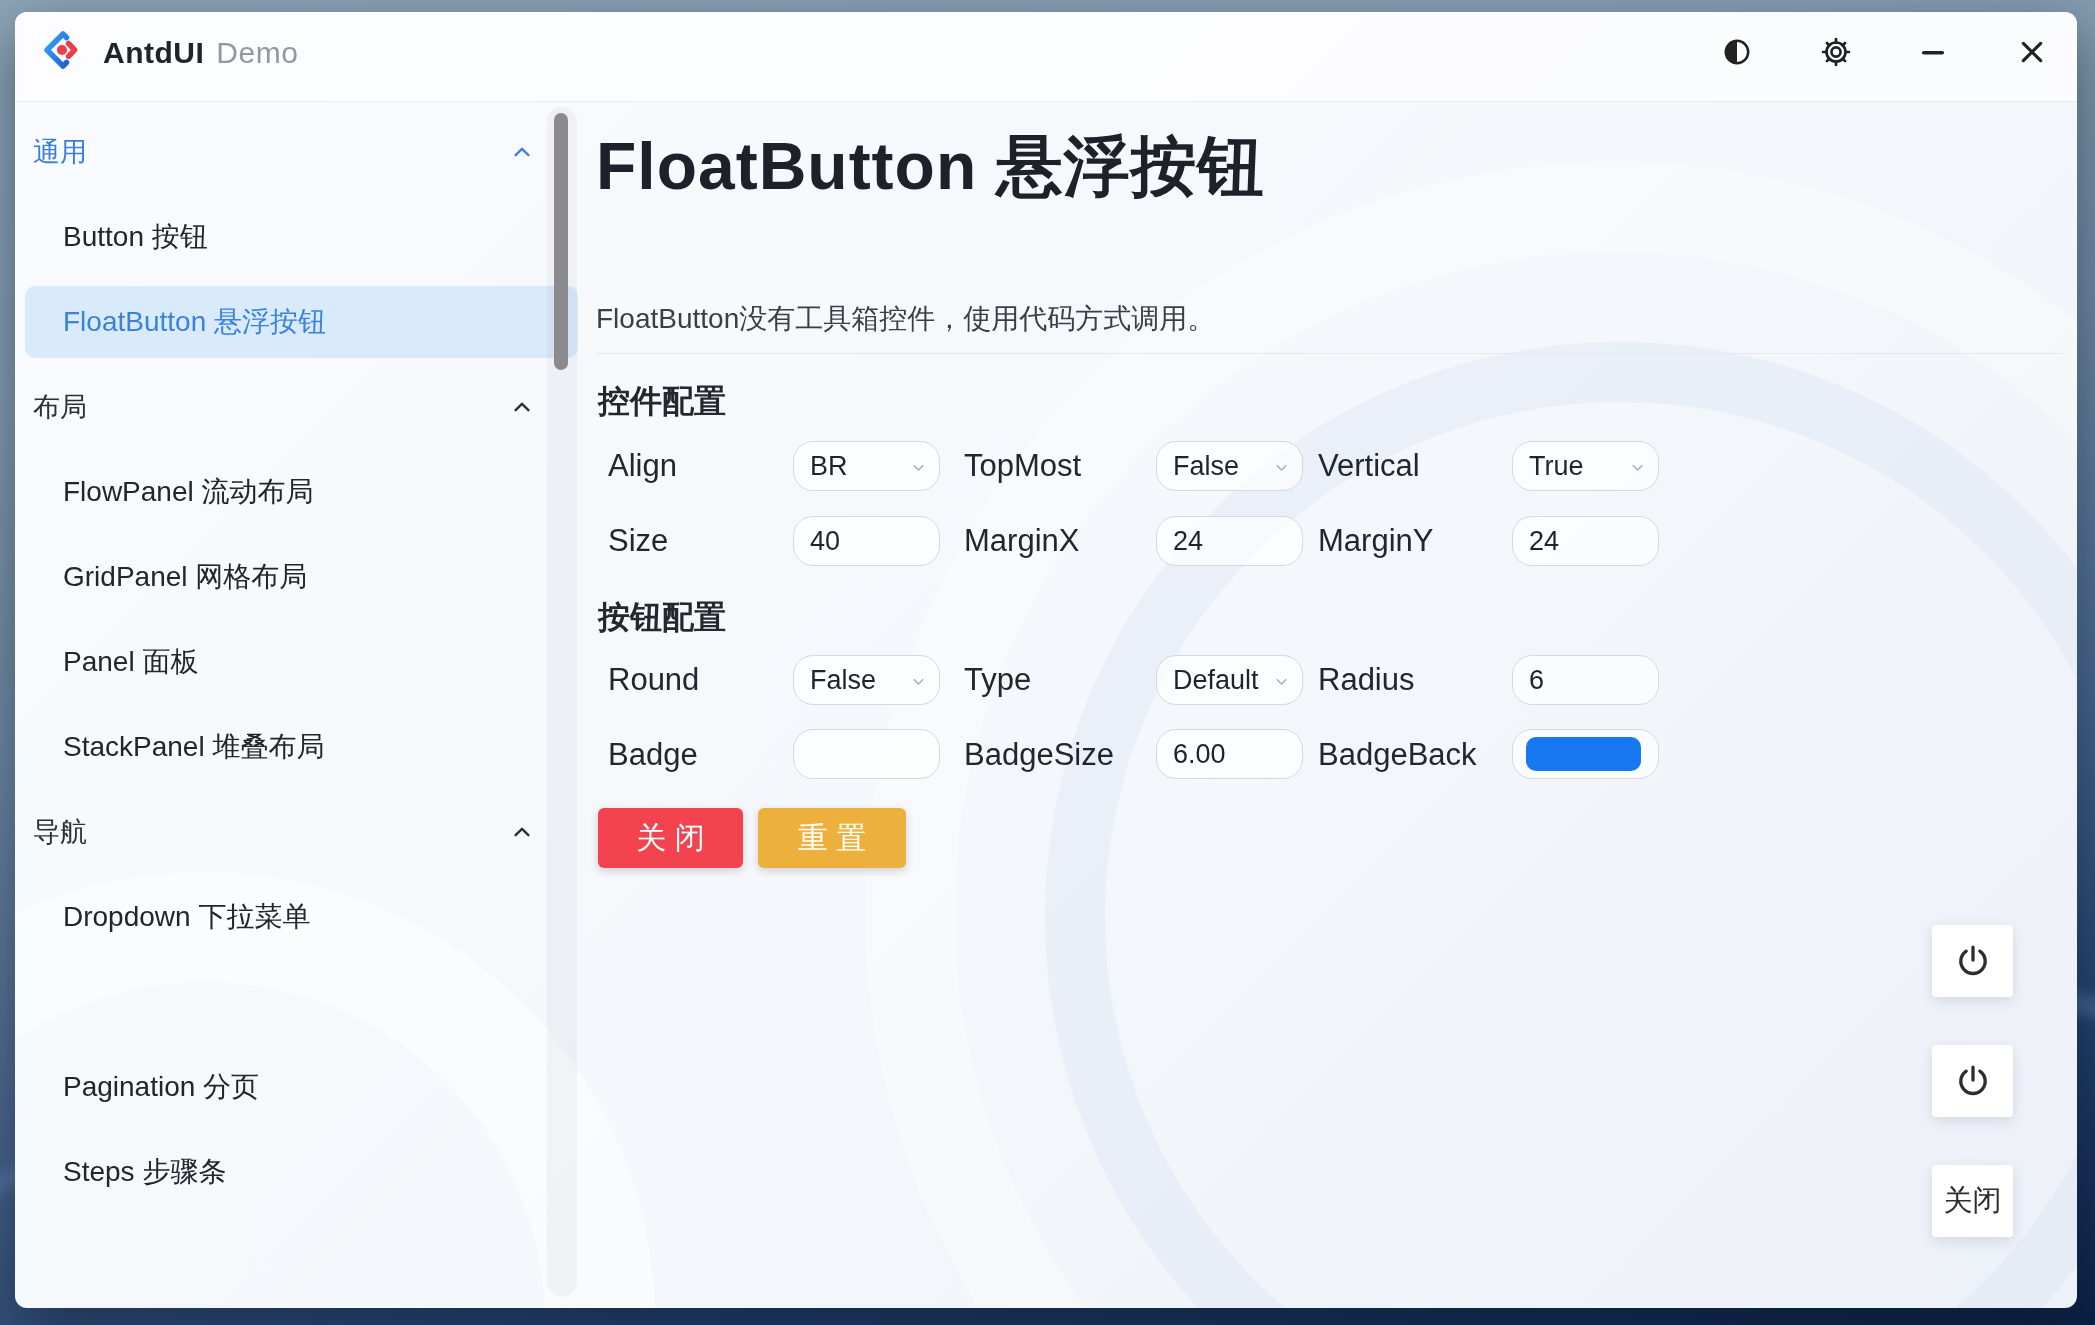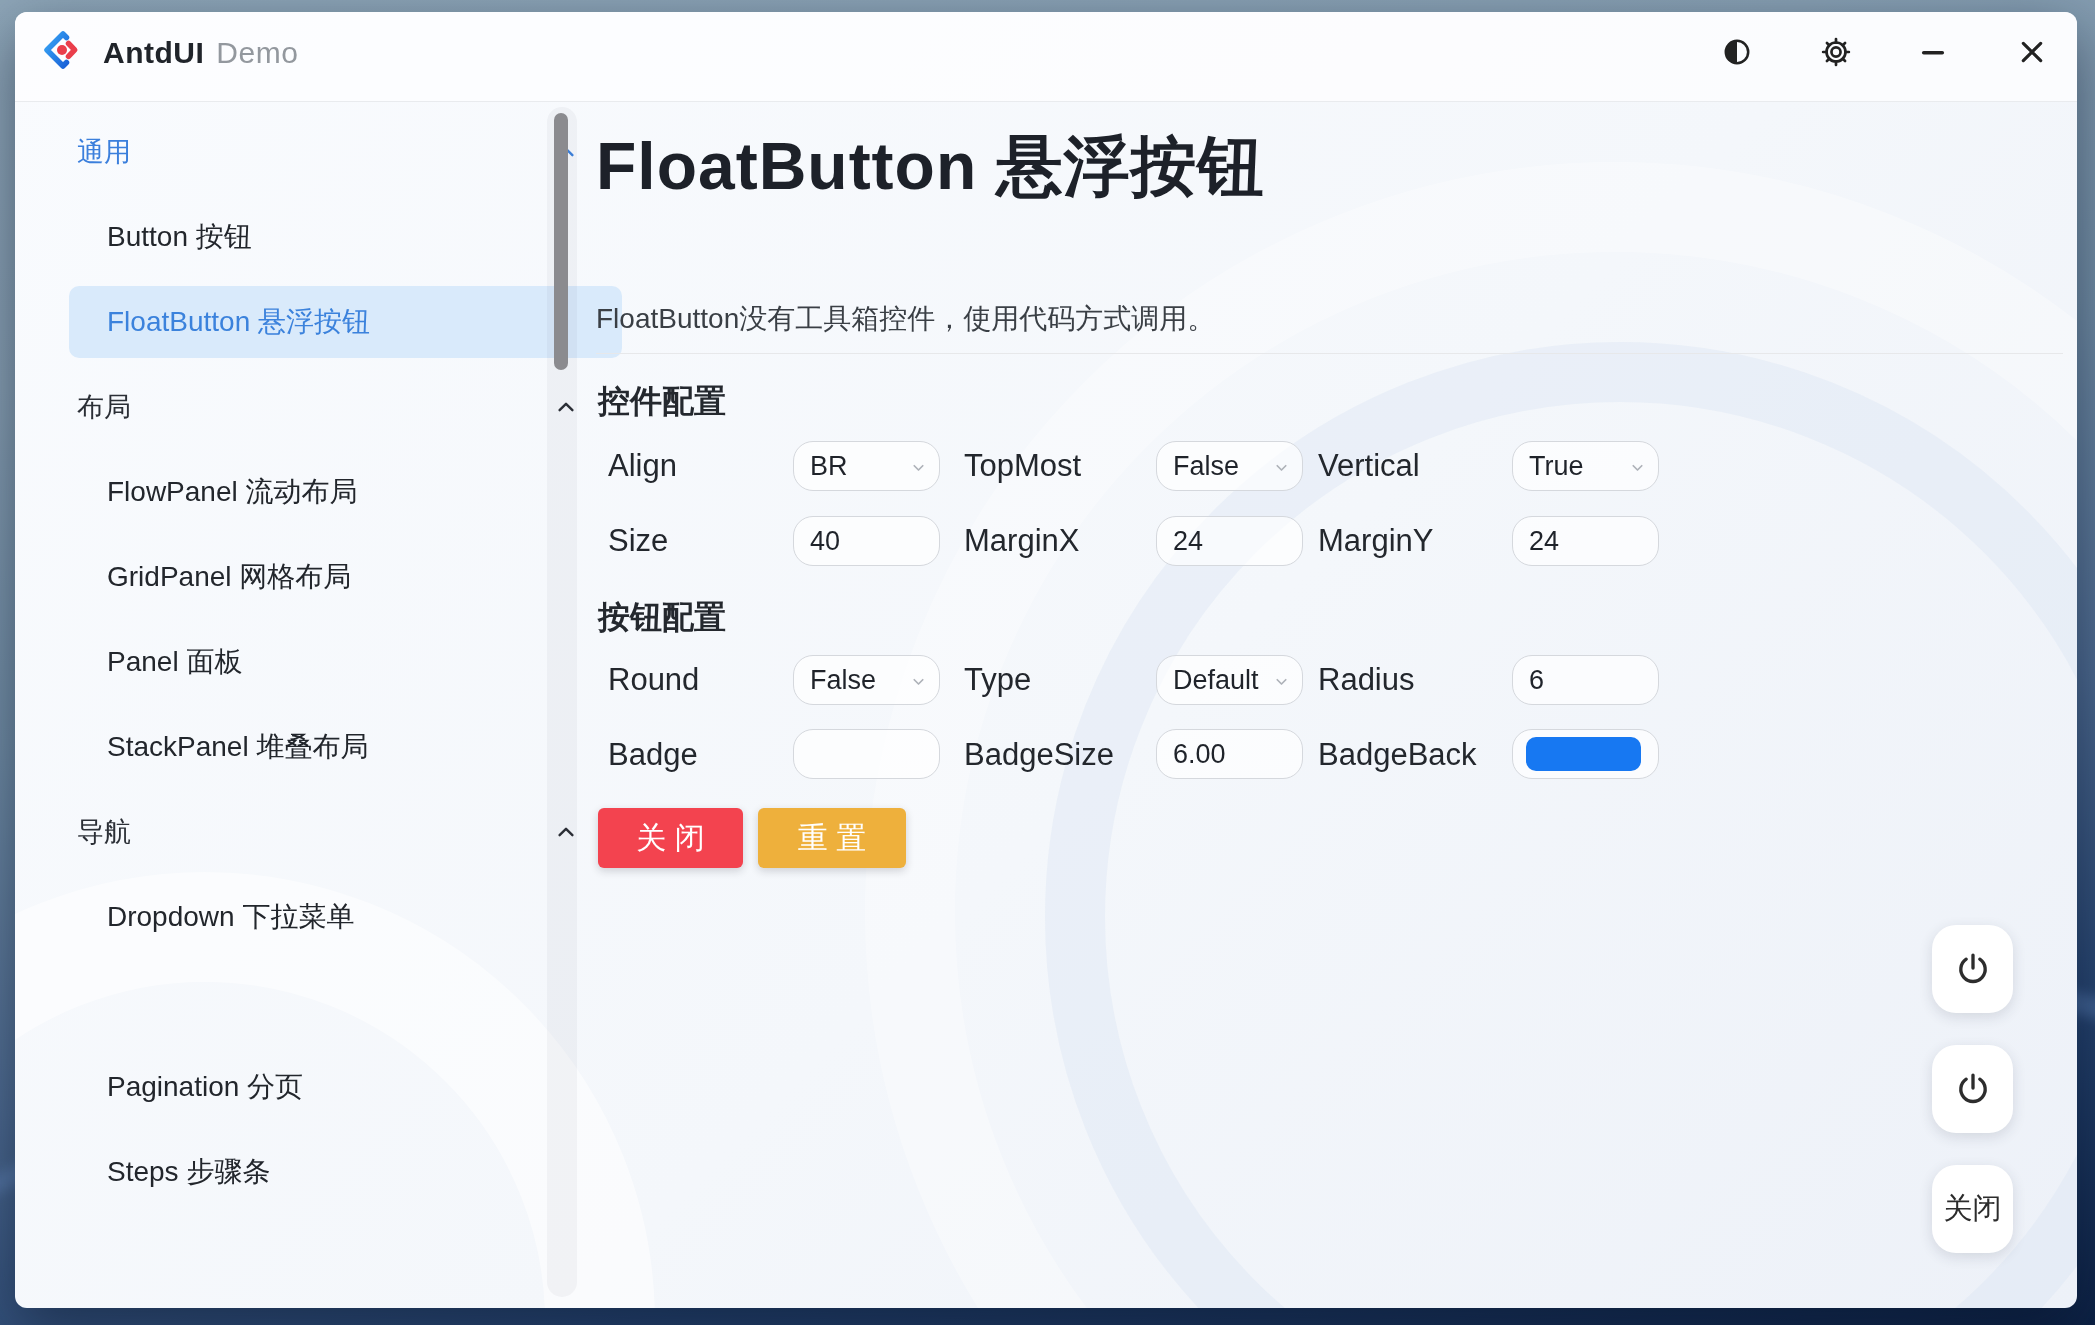--- a/index.html
+++ b/index.html
@@ -28,21 +28,21 @@
 
   
   .titlebar{ position:absolute; left:0; top:0; width:100%; height:90px;
     background:rgba(253,254,255,0.75); border-bottom:1px solid #e9ebee; z-index:30;}
   .logo{ position:absolute; left:26px; top:16px; width:44px; height:44px; }
   .appname{ position:absolute; left:88px; top:24px; font-size:30px; font-weight:700; color:#20242a; letter-spacing:0.5px;}
   .appname .suffix{ font-weight:400; color:#93989e; margin-left:12px;margin-top:44px;}
   .tbtn{ position:absolute; top:18px; width:44px; height:44px; display:flex; align-items:center; justify-content:center; border-radius:8px; cursor:pointer;}
 
   
-  .menurow{ position:absolute; left:0; width:563px; height:72px; display:flex; align-items:center; cursor:pointer; z-index:5;margin-left:44px;}
+  .menurow{ position:absolute; left:0; width:563px; height:72px; display:flex; align-items:center; cursor:pointer; z-index:5;}
   .menurow .lbl{ font-size:28px; color:#22262c; }
   .menurow.group .lbl{ font-size:27px; color:#2b2f36; }
   .menurow.group.active .lbl{ color:#3b7fdc; }
   .menurow .chev{ margin-left:auto; margin-right:45px; width:22px; height:22px; color:#2b2f36;}
   .menurow.group.active .chev{ color:#3d82dd; }
   .menurow.sel{ left:10px; width:553px; background:#d9eafb; border-radius:10px; }
   .menurow.sel .lbl{ color:#3b82dc; }
   .pad1{ padding-left:18px;} .pad2{ padding-left:48px;} .pad2s{ padding-left:38px;}
 
   
@@ -60,21 +60,21 @@
   .ctrl{ position:absolute; width:147px; height:50px; border:1.5px solid #d5d8dd; border-radius:20px;
     background:rgba(255,255,255,0.68); z-index:6; display:flex; align-items:center;}
   .ctrl .val{ font-size:27px; color:#1f232a; padding-left:16px;}
   .ctrl .dchev{ position:absolute; right:12px; top:17px; width:17px; height:17px; color:#aeb2b9;}
   .ctrl input{ width:100%; height:100%; border:none; outline:none; background:transparent;
     font-family:"Liberation Sans",sans-serif; font-size:27px; color:#1f232a; padding-left:16px; border-radius:12px;}
   .swatch{ position:absolute; left:13px; right:17px; top:7px; bottom:7px; border-radius:10px; }
   .abtn{ position:absolute; top:796px; height:60px; border:none; border-radius:6px; color:#fff;
     font-family:"Liberation Sans",sans-serif; font-size:30px; cursor:pointer; z-index:6;
     box-shadow:0 3px 8px rgba(30,30,40,0.18);}
-  .fbtn{ position:absolute; left:1917px; width:81px; height:88px; background:#fff; border:none; border-radius:24px;
+  .fbtn{ position:absolute; left:1917px; width:81px; height:72px; background:#fff; border:none; border-radius:4px;
     display:flex; align-items:center; justify-content:center; cursor:pointer; z-index:10;
     box-shadow:0 4px 14px rgba(40,50,70,0.14); font-family:"Liberation Sans",sans-serif; font-size:29px; color:#2c2c2c;}
 </style>
 </head>
 <body>
 
 <div class="win">
   <div class="ring r1"></div>
   <div class="ring r2"></div>
   <div class="ring r3"></div>

